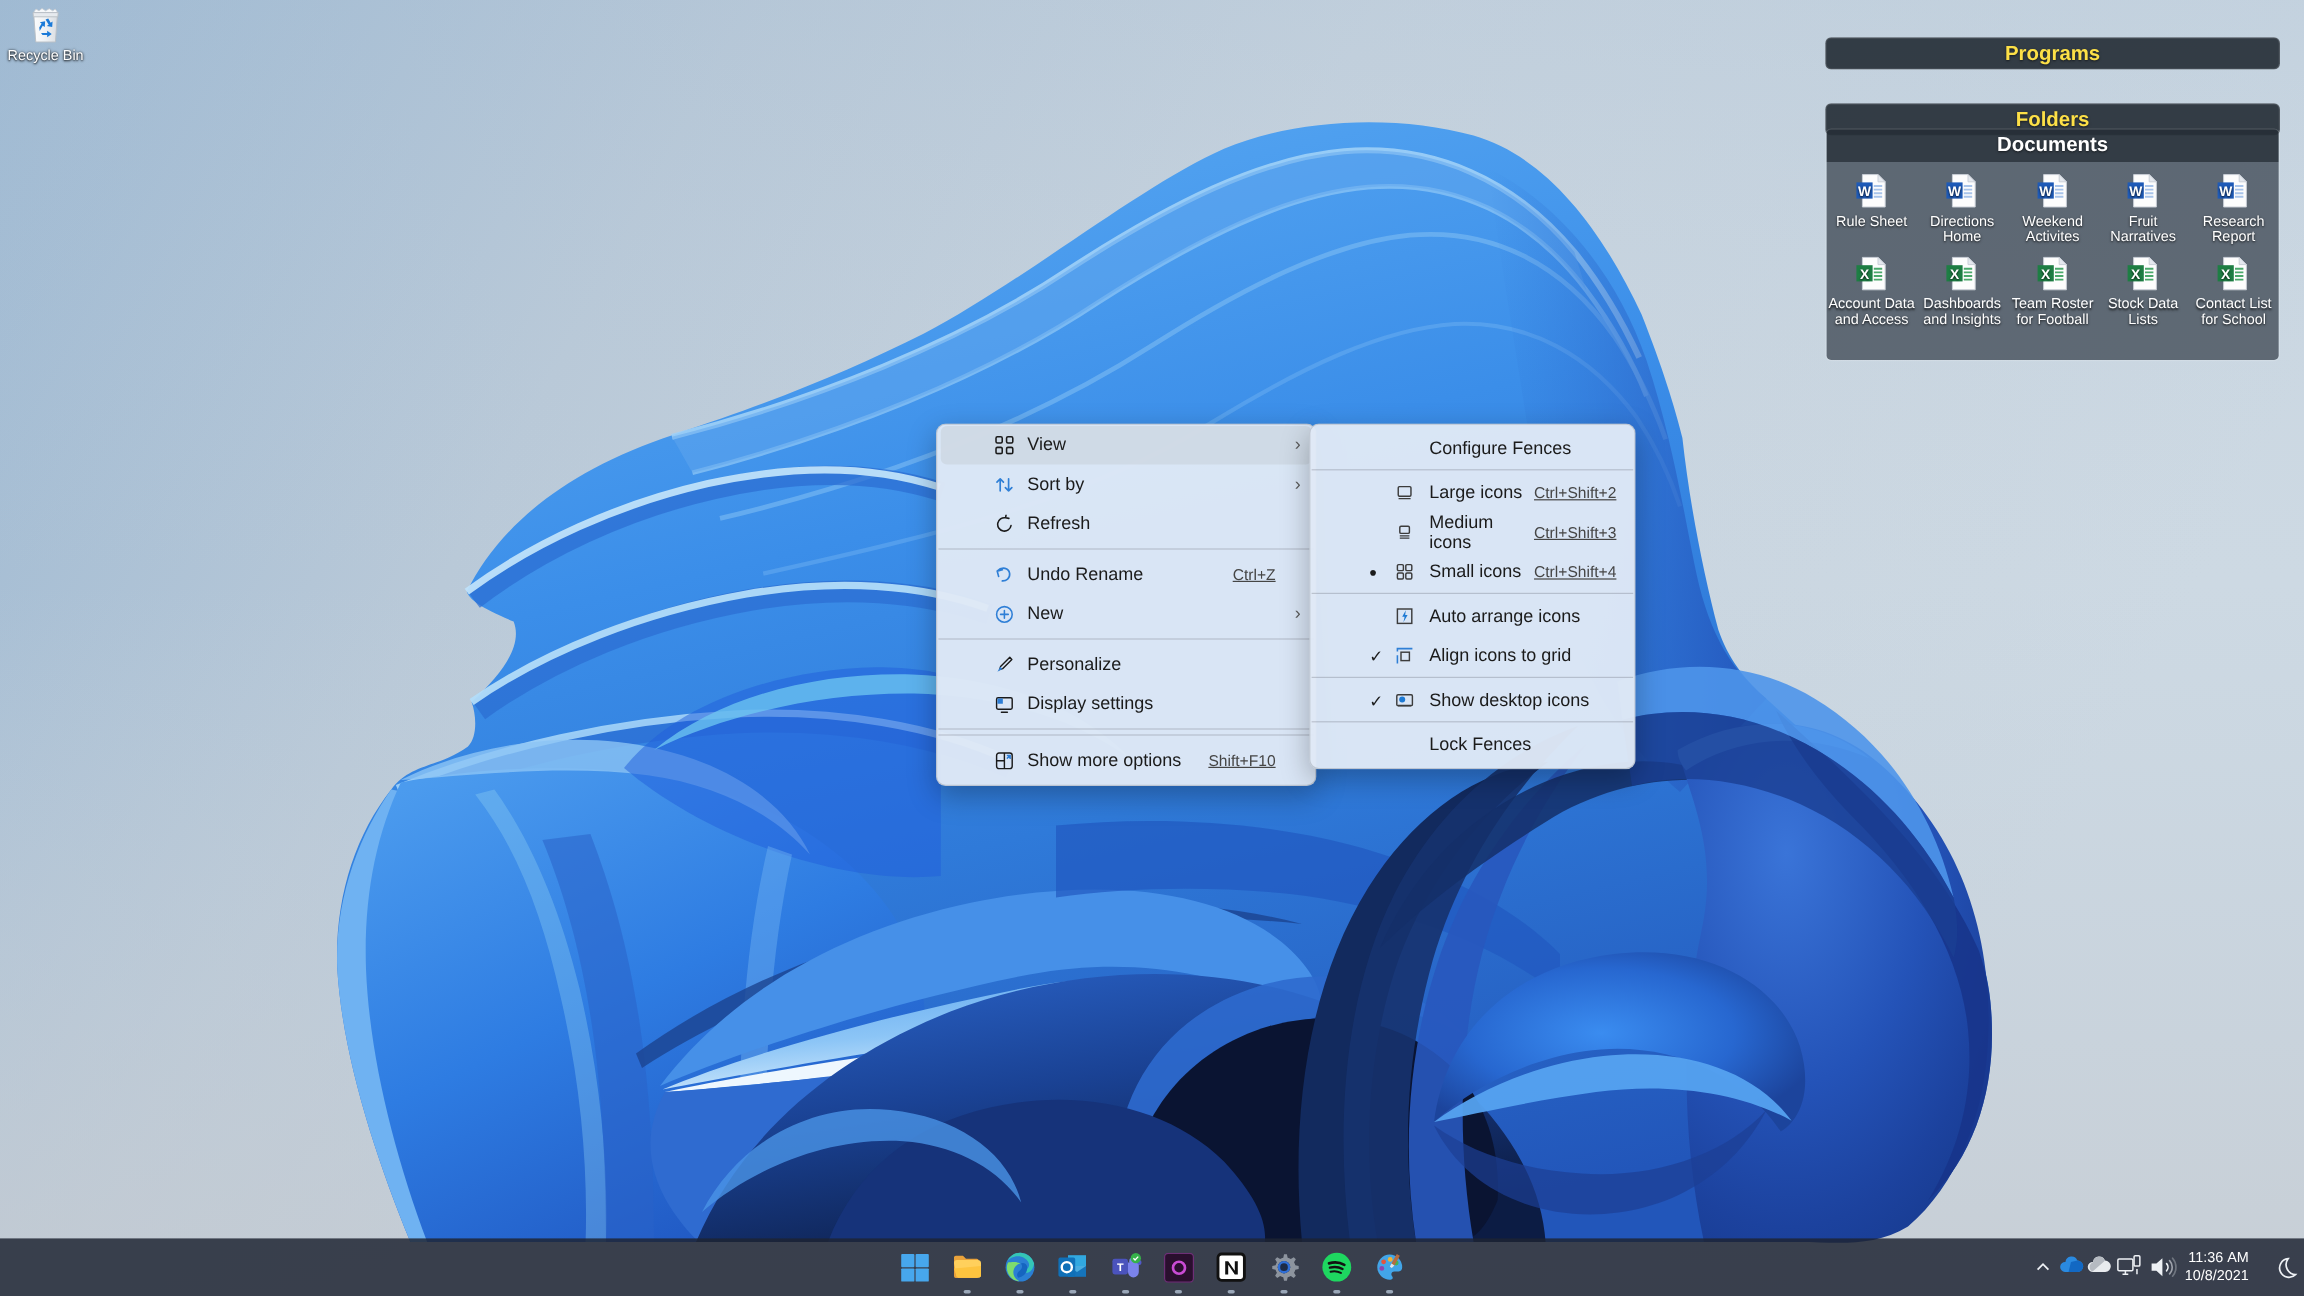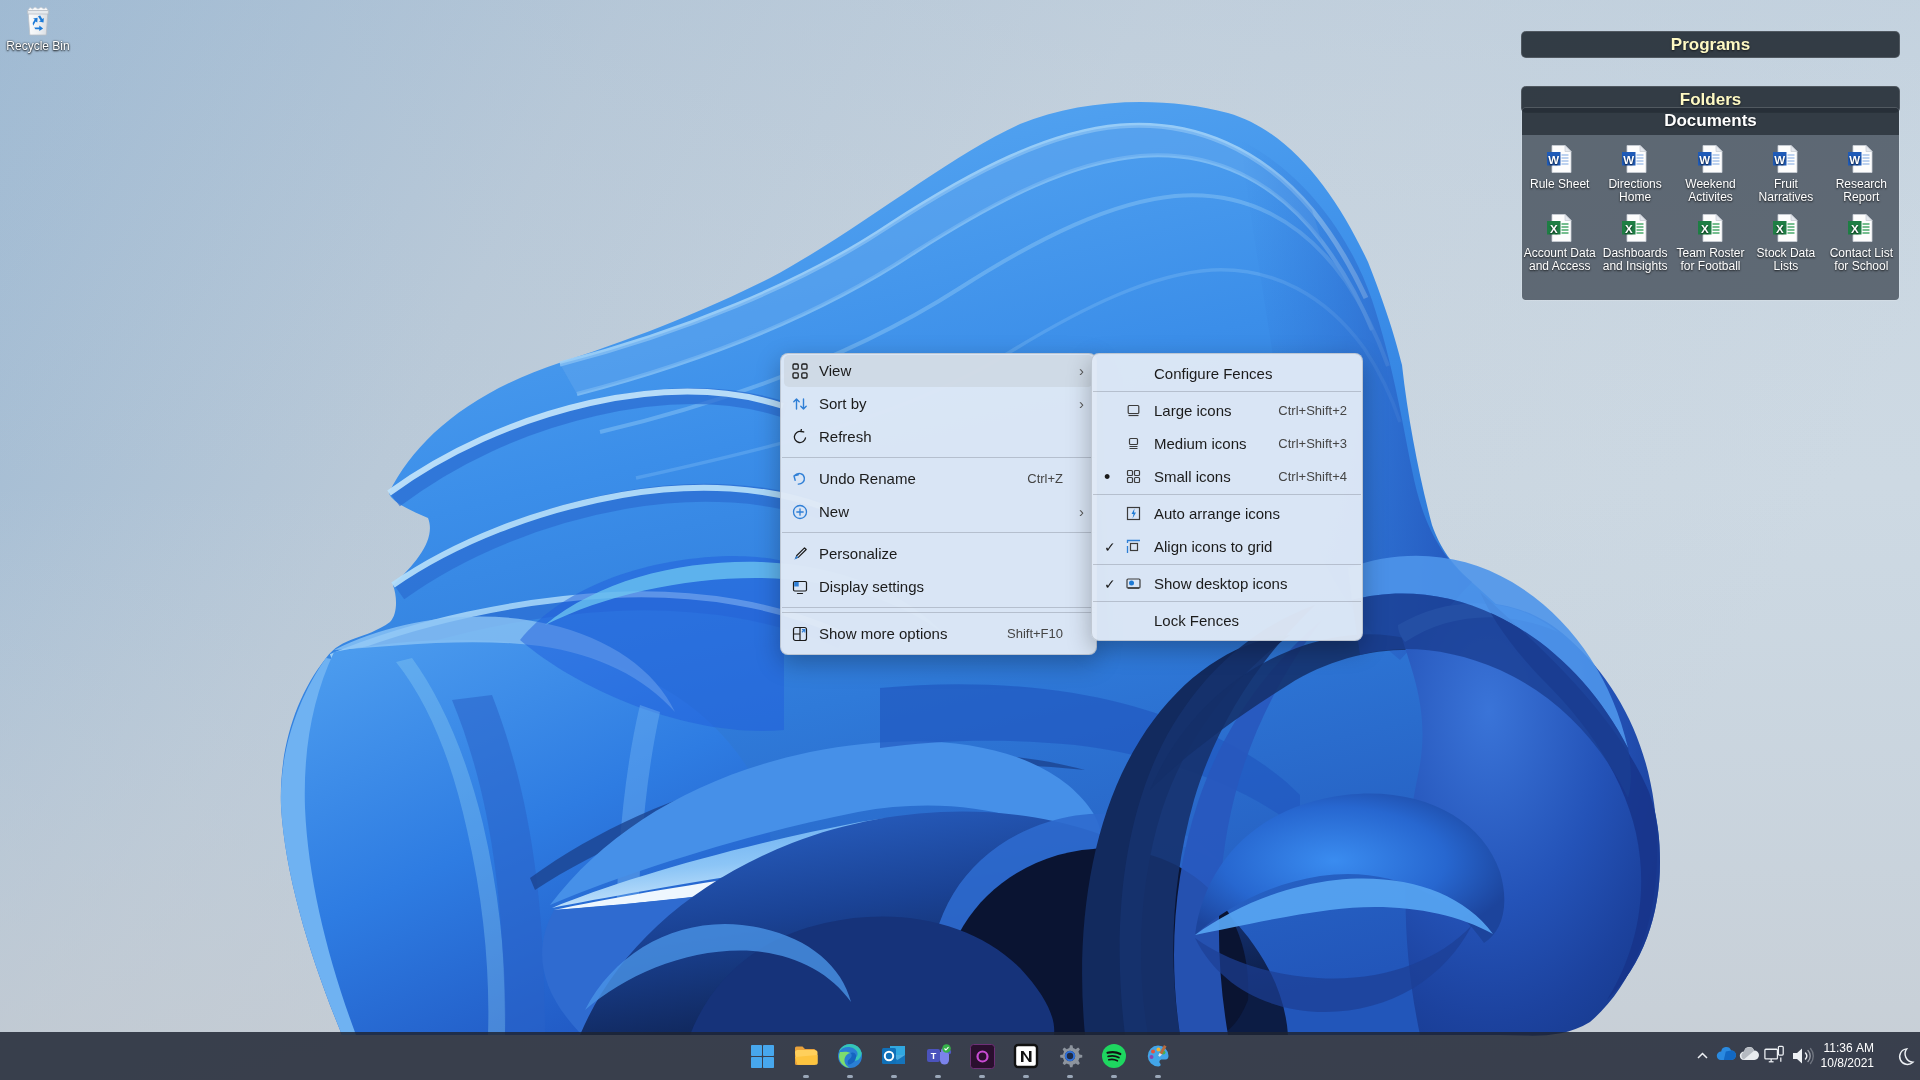--- a/index.html
+++ b/index.html
@@ -5,34 +5,34 @@
   * { margin:0; padding:0; box-sizing:border-box; }
   html,body { width:1920px; height:1080px; overflow:hidden; font-family:"Liberation Sans", sans-serif; }
   #desk { position:relative; width:1920px; height:760px; }
   #wall { position:absolute; left:0; top:0; }
 
   
   #rbin { position:absolute; left:0px; top:6px; width:76px; text-align:center; color:#fff; font-size:12px; text-shadow:0 1px 2px rgba(0,0,0,.9), 0 0 2px rgba(0,0,0,.7); }
   #rbin svg { display:block; margin:0 auto 3px; }
 
   
-  .fencebar { position:absolute; left:1521px; width:379px; height:27px; background:rgba(38,47,55,.92); border:1px solid rgba(255,255,255,.15); border-radius:5px; color:#fef9c3; font-weight:bold; font-size:17px; text-align:center; line-height:26px; text-shadow:0 1px 2px rgba(0,0,0,.6); }
+  .fencebar { position:absolute; left:1521px; width:379px; height:27px; background:rgba(38,47,55,.92); border:1px solid rgba(255,255,255,.15); border-radius:5px; color:#fde047; font-weight:bold; font-size:17px; text-align:center; line-height:26px; text-shadow:0 1px 2px rgba(0,0,0,.6); }
   #fdocs { position:absolute; left:1521px; top:107px; width:379px; height:194px; border:1px solid rgba(255,255,255,.15); border-radius:5px; overflow:hidden; }
   #fdocs .hd { height:27px; background:rgba(38,47,55,.92); color:#fff; font-weight:bold; font-size:17px; text-align:center; line-height:26px; text-shadow:0 1px 2px rgba(0,0,0,.6); }
   #fdocs .bd { height:167px; background:rgba(52,63,73,.72); }
   .drow { display:flex; }
   .dcell { width:75.8px; padding-top:9px; text-align:center; color:#fff; font-size:12px; line-height:13px; text-shadow:0 1px 2px rgba(0,0,0,.85); }
   .dcell svg { display:block; margin:0 auto 4px; }
 
   
   .menu { position:absolute; background:rgba(224,233,246,.96); border:1px solid rgba(160,165,175,.5); border-radius:8px; box-shadow:0 8px 24px rgba(0,0,0,.28); color:#1b1b1b; font-size:15px; }
-  .mi { height:33px; display:flex; align-items:center; position:relative; }
+  .mi { height:33px; display:flex; align-items:center; position:relative;padding-left:37px; }
   .mi .ic { width:16px; height:16px; margin-left:11px; margin-right:11px; flex:0 0 16px; }
   .mi .lb { flex:1; }
-  .mi .acc { color:#454545; font-size:13px; margin-right:14px; }
+  .mi .acc { color:#454545; font-size:13px; margin-right:14px;text-decoration:underline; }
   .mi .arr { margin-right:12px; color:#5a5a5a; }
   .msep { height:1px; background:rgba(90,95,105,.28); margin:4px 1px; }
   #cmenu { left:780px; top:353px; width:317px; padding:0 0 4px 0; }
   #cmenu .acc { margin-right:33px; }
   #cmenu .hi { position:absolute; left:3px; right:3px; top:1px; height:32px; background:rgba(197,204,214,.48); border-radius:5px; }
   #smenu { left:1091px; top:353px; width:272px; padding:3px 0; }
   #smenu .mi { height:33px; }
   #smenu .chk { width:14px; margin-left:12px; flex:0 0 14px; font-size:14px; color:#1b1b1b; }
   #smenu .ic2 { width:17px; height:17px; margin-left:7px; margin-right:12px; flex:0 0 17px; }
   #smenu .msep { margin:1px 1px 2px; }

